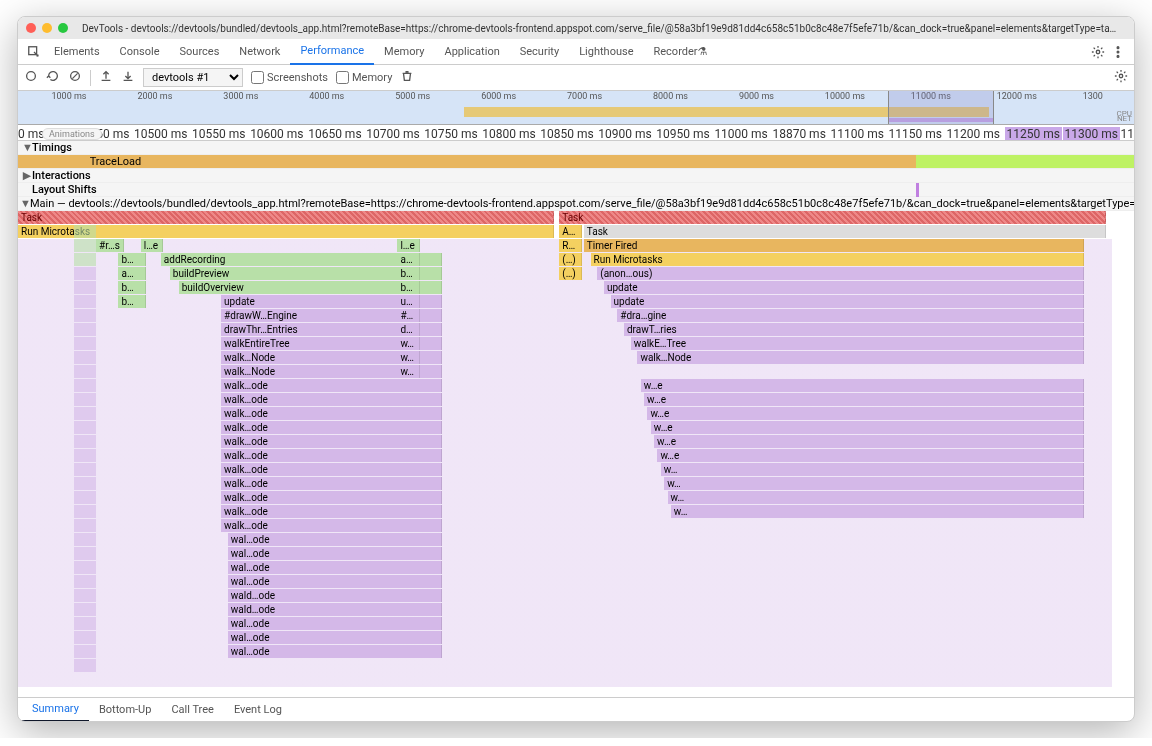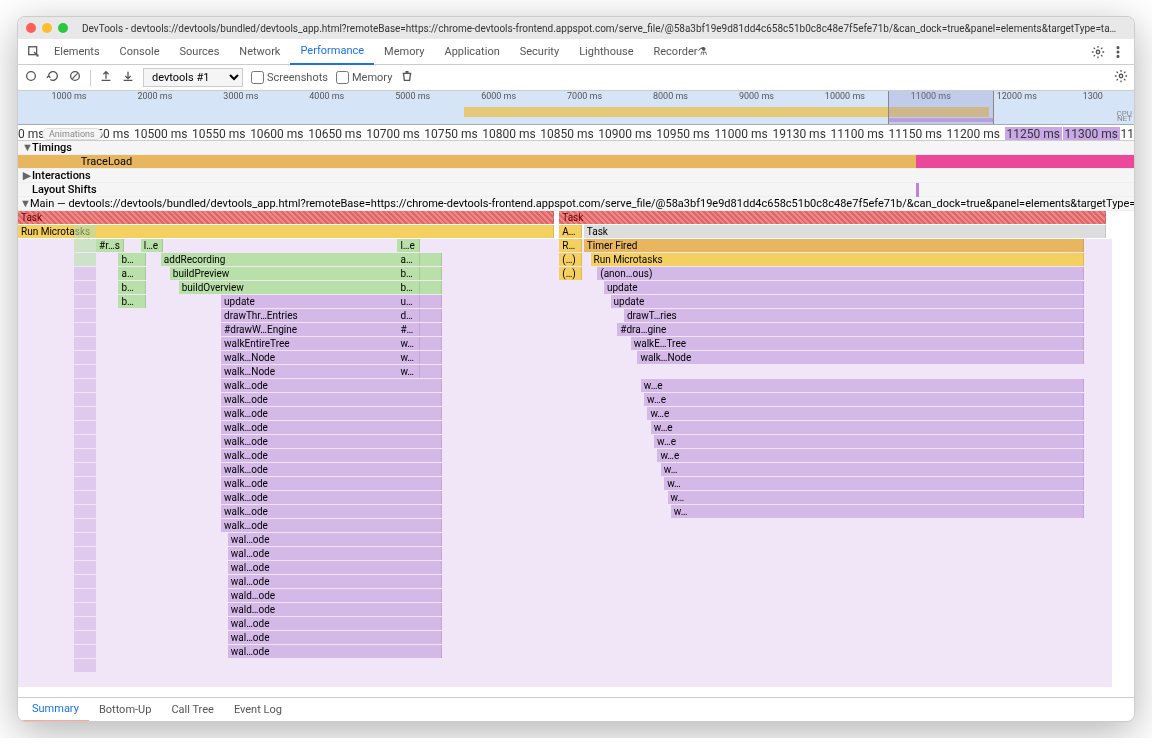--- a/index.html
+++ b/index.html
@@ -21,35 +21,35 @@
 .ov-ticks { position:absolute; inset:0; }
 .ov-tick { position:absolute; top:0; font-size:9px; color:#555; }
 .ov-band { position:absolute; top:16px; height:10px; background:#e6c977; }
 .ov-sel { position:absolute; top:0; bottom:0; background:rgba(130,130,200,0.25); border-left:1px solid #888; border-right:1px solid #888;}
 .ov-lbl { position:absolute; right:2px; font-size:8px; color:#888;}
 .ruler { height:16px; border-bottom:1px solid #ccc; position:relative; background:#fff; overflow:hidden;}
 .ruler .rtick { position:absolute; top:2px; font-size:12px; color:#333; }
 .ruler .rtick.hl { background:#c9a8e8; padding:0 2px;}
 .row { height:14px; border-bottom:1px solid #eee; display:flex; align-items:center; font-size:10px; position:relative;}
 .row.hdr { background:#f5f5f5; padding-left:4px; font-weight:500;}
-.row.traceload { background:#ec4899; padding-left:11px;}
+.row.traceload { background:#bef264; padding-left:20px;}
 .row .trig { width:10px; text-align:center; color:#666; cursor:pointer;}
 .row.mainhdr { background:#f5f5f5; padding-left:2px; font-size:9px; white-space:nowrap; overflow:hidden;}
 .flame { position:relative; background:#fff; overflow:hidden;}
 .fl-row { height:14px; position:relative; }
 .bar { position:absolute; height:13px; line-height:13px; padding:0 3px; font-size:10px; overflow:hidden; white-space:nowrap; border-right:1px solid rgba(0,0,0,0.1); }
 .c-task{background:repeating-linear-gradient(45deg,#e88,#e88 2px,#d66 2px,#d66 4px); color:#600;}
 .c-yel{background:#f4d060}
 .c-grn{background:#b8e0a8}
 .c-pur{background:#d4b8e8}
 .c-orange{background:#e8b65f}
 .c-gray{background:#ddd}
 .bottom-tabs { height:24px; border-top:1px solid #ccc; display:flex; align-items:center; padding:0 4px;}
 .btab { padding:0 10px; height:24px; display:flex; align-items:center; color:#555; cursor:pointer;}
-.btab.active{color:#1a73e8; border-bottom:2px solid #fca5a5;}
+.btab.active{color:#1a73e8; border-bottom:2px solid #0f172a;}
 .striations { position:absolute; top:0; bottom:0; background:repeating-linear-gradient(90deg, rgba(255,255,255,0.3) 0 1px, transparent 1px 4px);}
 .ls-mark{position:absolute;top:0;height:14px;width:3px;background:#c080e0;}
 svg{width:14px;height:14px;stroke:#555;fill:none;stroke-width:1.5}
 </style>
 </head>
 <body>
 
 <div class="window">
 
   <div class="titlebar">
@@ -162,21 +162,21 @@
         <div class="rtick" style="left: 15.6%;">10550 ms</div>
         <div class="rtick" style="left: 20.8%;">10600 ms</div>
         <div class="rtick" style="left: 26%;">10650 ms</div>
         <div class="rtick" style="left: 31.2%;">10700 ms</div>
         <div class="rtick" style="left: 36.4%;">10750 ms</div>
         <div class="rtick" style="left: 41.6%;">10800 ms</div>
         <div class="rtick" style="left: 46.8%;">10850 ms</div>
         <div class="rtick" style="left: 52%;">10900 ms</div>
         <div class="rtick" style="left: 57.2%;">10950 ms</div>
         <div class="rtick" style="left: 62.4%;">11000 ms</div>
-        <div class="rtick" style="left: 67.6%;">19130 ms</div>
+        <div class="rtick" style="left: 67.6%;">18870 ms</div>
         <div class="rtick" style="left: 72.8%;">11100 ms</div>
         <div class="rtick" style="left: 78%; text-align: right;">11150 ms</div>
         <div class="rtick" style="left: 83.2%;">11200 ms</div>
         <div class="rtick hl" style="left: 88.4%;">11250 ms</div>
         <div class="rtick hl" style="left: 93.6%;">11300 ms</div>
         <div class="rtick" style="left: 98.8%;">11350</div>
       </div>
     <div style="position:absolute;left:24px;top:3px;font-size:9px;color:#888;background:#f5f5f5;padding:0 6px;border:1px solid #ddd;border-radius:6px">Animations</div>
   </div>
 
@@ -241,28 +241,28 @@
         <div class="bar c-grn" style="left: 34%; width: 2%;">b…</div>
         <div class="bar c-pur" style="left: 52.5%; width: 43%;">update</div>
       </div>
       <div class="fl-row">
         <div class="bar c-grn" style="left: 9%; width: 2.5%; background: rgb(184, 224, 168);">b…</div>
         <div class="bar c-pur" style="left: 18.2%; width: 19.8%;">update</div>
         <div class="bar c-pur" style="left: 34%; width: 2%;">u…</div>
         <div class="bar c-pur" style="left: 53.1%; width: 42.4%;">update</div>
       </div>
       <div class="fl-row">
+        <div class="bar c-pur" style="left: 18.2%; width: 19.8%;">#drawW…Engine</div>
+        <div class="bar c-pur" style="left: 34%; width: 2%;">#…</div>
+        <div class="bar c-pur" style="left: 53.7%; width: 41.8%;">#dra…gine</div>
+      </div>
+      <div class="fl-row">
         <div class="bar c-pur" style="left: 18.2%; width: 19.8%;">drawThr…Entries</div>
         <div class="bar c-pur" style="left: 34%; width: 2%;">d…</div>
         <div class="bar c-pur" style="left: 54.3%; width: 41.2%;">drawT…ries</div>
-      </div>
-      <div class="fl-row">
-        <div class="bar c-pur" style="left: 18.2%; width: 19.8%;">#drawW…Engine</div>
-        <div class="bar c-pur" style="left: 34%; width: 2%;">#…</div>
-        <div class="bar c-pur" style="left: 53.7%; width: 41.8%;">#dra…gine</div>
       </div>
       <div class="fl-row">
         <div class="bar c-pur" style="left: 18.2%; width: 19.8%;">walkEntireTree</div>
         <div class="bar c-pur" style="left: 34%; width: 2%;">w…</div>
         <div class="bar c-pur" style="left: 54.9%; width: 40.6%;">walkE…Tree</div>
       </div>
       <div class="fl-row">
         <div class="bar c-pur" style="left: 18.2%; width: 19.8%;">walk…Node</div>
         <div class="bar c-pur" style="left: 34%; width: 2%;">w…</div>
         <div class="bar c-pur" style="left: 55.5%; width: 40%;">walk…Node</div>

